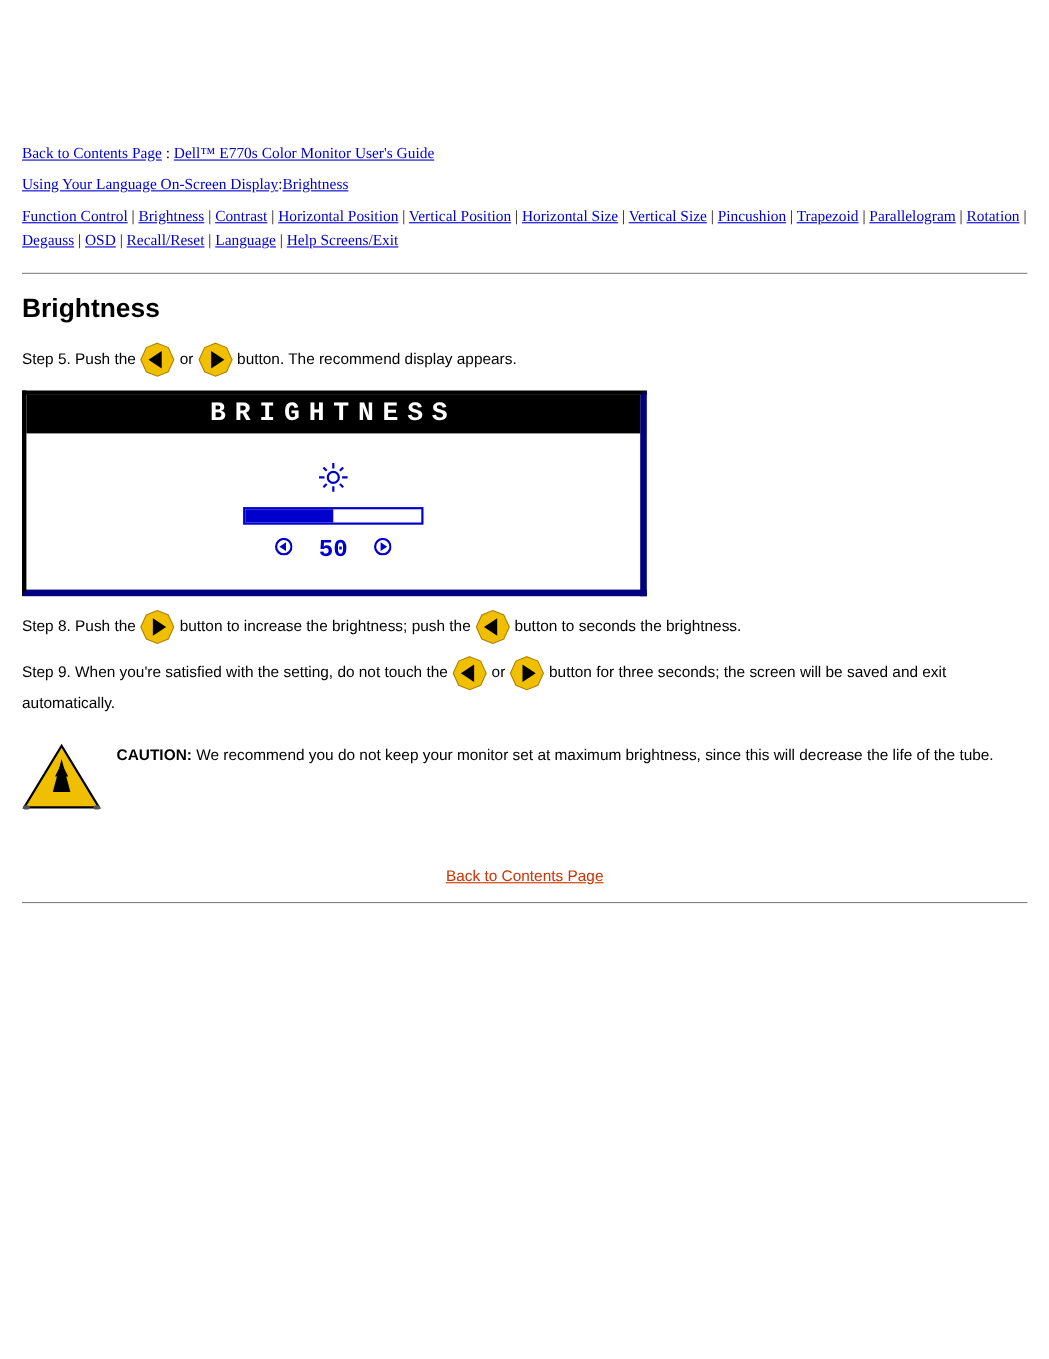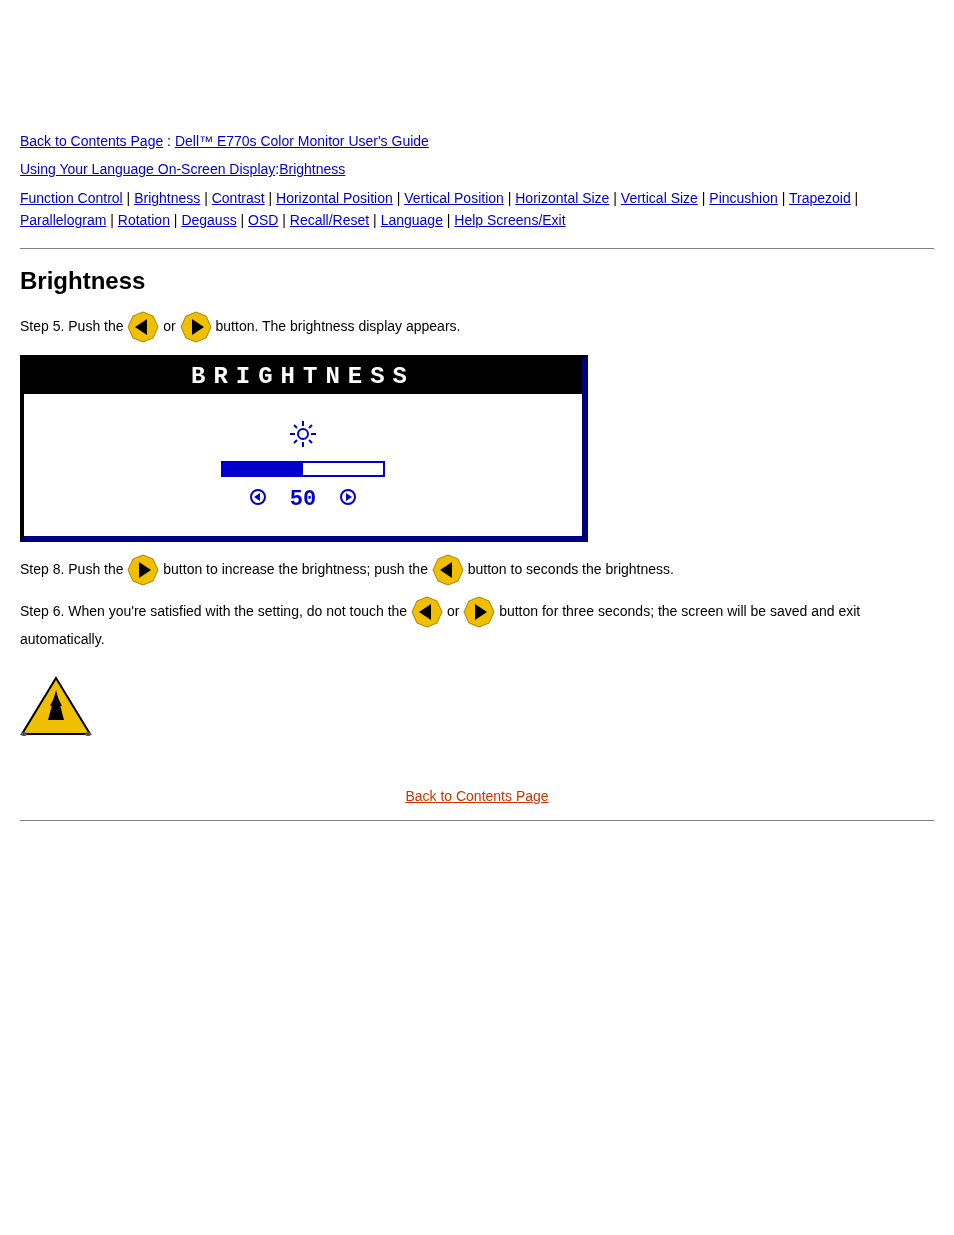--- a/index.html
+++ b/index.html
@@ -11,21 +11,21 @@
     font-size: 14px;
     color: #000;
     padding: 130px 20px 20px 20px;
     position: relative;
   }
   a.link {
     color: #0000cc;
     text-decoration: underline;
     cursor: pointer;
   }
-  .nav-line { margin-bottom: 6px; line-height: 1.6; }
+  .nav-line { margin-bottom: 6px; line-height: 1.6; font-family: Liberation Serif, serif; }
   hr.rule { border: none; border-top: 1px solid #808080; margin: 16px 0; }
   .section-title {
     font-size: 24px;
     font-weight: bold;
     margin-top: 18px;
     margin-bottom: 16px;
   }
   .step { margin: 10px 0 8px 0; line-height: 1.6; }
   .btn-yellow {
     display: inline-block;
@@ -117,21 +117,21 @@
         <polygon points="20,8 20,24 8,16" fill="#000"></polygon>
       </svg>
   </span>
   <span> or </span>
   <span class="btn-yellow">
     <svg viewBox="0 0 32 32">
         <polygon points="16,1 26,5 31,16 26,27 16,31 6,27 1,16 6,5" fill="#f0c000" stroke="#b08000" stroke-width="1"></polygon>
         <polygon points="12,8 12,24 24,16" fill="#000"></polygon>
       </svg>
   </span>
-  <span> button. The brightness display appears.</span>
+  <span> button. The recommend display appears.</span>
 </div>
 
 <div class="osd-panel">
   <div class="osd-header">BRIGHTNESS</div>
   <div class="osd-body">
     <div class="sun-icon">
       <svg viewBox="0 0 28 28">
           <circle cx="14" cy="14" r="5" fill="none" stroke="#0000cc" stroke-width="2"></circle>
       <g stroke="#0000cc" stroke-width="2">
         <line x1="14" y1="1" x2="14" y2="6"></line>
@@ -178,21 +178,21 @@
   <span class="btn-yellow">
     <svg viewBox="0 0 32 32">
         <polygon points="16,1 26,5 31,16 26,27 16,31 6,27 1,16 6,5" fill="#f0c000" stroke="#b08000" stroke-width="1"></polygon>
         <polygon points="20,8 20,24 8,16" fill="#000"></polygon>
       </svg>
   </span>
   <span> button to seconds the brightness.</span>
 </div>
 
 <div class="step">
-  <span>Step 6. When you're satisfied with the setting, do not touch the </span>
+  <span>Step 9. When you're satisfied with the setting, do not touch the </span>
   <span class="btn-yellow">
     <svg viewBox="0 0 32 32">
         <polygon points="16,1 26,5 31,16 26,27 16,31 6,27 1,16 6,5" fill="#f0c000" stroke="#b08000" stroke-width="1"></polygon>
         <polygon points="20,8 20,24 8,16" fill="#000"></polygon>
       </svg>
   </span>
   <span> or </span>
   <span class="btn-yellow">
     <svg viewBox="0 0 32 32">
         <polygon points="16,1 26,5 31,16 26,27 16,31 6,27 1,16 6,5" fill="#f0c000" stroke="#b08000" stroke-width="1"></polygon>
@@ -205,19 +205,22 @@
 <div class="caution-block">
   <div class="caution-icon">
     <svg viewBox="0 0 72 62">
         <polygon points="36,2 70,58 2,58" fill="#f0c000" stroke="#000" stroke-width="2"></polygon>
     <polygon points="36,14 28,44 44,44" fill="#000"></polygon>
         <polygon points="30,30 42,30 36,18" fill="#000"></polygon>
     <ellipse cx="4" cy="58" rx="3" ry="2" fill="#555"></ellipse>
         <ellipse cx="68" cy="58" rx="3" ry="2" fill="#555"></ellipse>
       </svg>
   </div>
+  <div class="caution-text">
+    <p><span class="label">CAUTION:</span><span> We recommend you do not keep your monitor set at maximum brightness, since this will decrease the life of the tube.</span></p>
+  </div>
 </div>
 
 <div class="toc-link">
   <a>Back to Contents Page</a>
 </div>
 
 <hr class="rule">
 
 </body></html>

